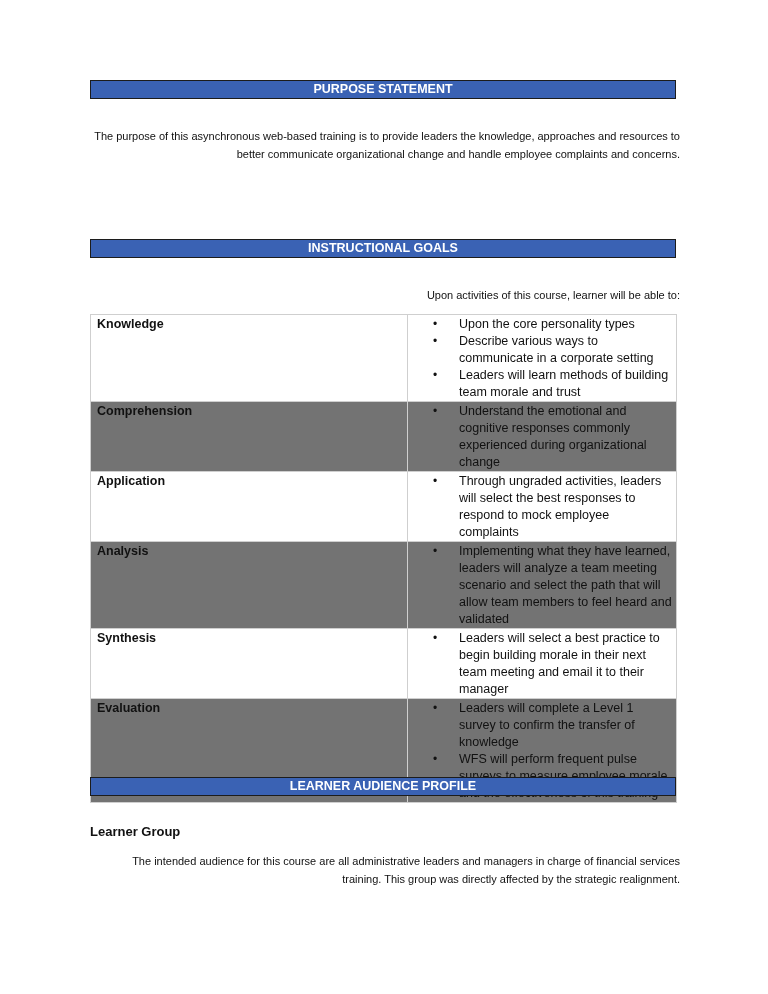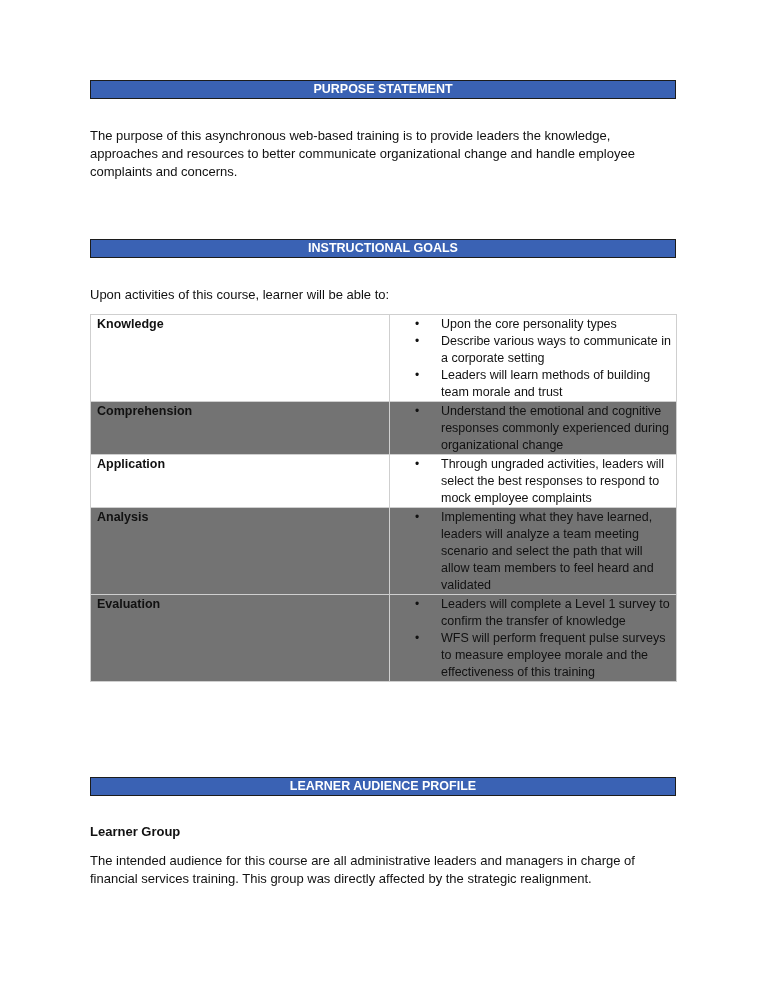--- a/index.html
+++ b/index.html
@@ -32,22 +32,23 @@
       font-weight: bold;
       font-size: 12.5px;
       line-height: 17px;
       text-align: center;
       letter-spacing: 0px;
     }
     .para {
       position: absolute;
       left: 90px;
       width: 590px;
-      font-size: 13px;
+      font-size: 11px;
       line-height: 18px;
+      text-align: right;
     }
     .subhead {
       position: absolute;
       left: 90px;
       font-size: 13px;
       font-weight: bold;
       line-height: 18px;
     }
     table.goals {
       position: absolute;
@@ -59,21 +60,21 @@
       line-height: 17px;
     }
     table.goals td {
       border: 1px solid #cfcfcf;
       vertical-align: top;
       padding: 0;
     }
     table.goals td.level {
       width: 286px;
       font-weight: bold;
-      padding: 1px 6px 0 6px;
+      padding: 1px 24px 0 6px;
     }
     table.goals td.objs {
       padding: 1px 4px 0 0;
     }
     table.goals tr.shaded td {
       background: #737373;
     }
     ul.bullets {
       list-style: none;
       margin: 0;
@@ -132,20 +133,28 @@
           </td>
         </tr>
         <tr class="shaded">
           <td class="level">Analysis</td>
           <td class="objs">
             <ul class="bullets">
               <li><span class="dot">•</span><span>Implementing what they have learned, leaders will analyze a team meeting scenario and select the path that will allow team members to feel heard and validated</span></li>
             </ul>
           </td>
         </tr>
+        <tr>
+          <td class="level">Synthesis</td>
+          <td class="objs">
+            <ul class="bullets">
+              <li><span class="dot">•</span><span>Leaders will select a best practice to begin building morale in their next team meeting and email it to their manager</span></li>
+            </ul>
+          </td>
+        </tr>
         <tr class="shaded">
           <td class="level">Evaluation</td>
           <td class="objs">
             <ul class="bullets">
               <li><span class="dot">•</span><span>Leaders will complete a Level 1 survey to confirm the transfer of knowledge</span></li>
               <li><span class="dot">•</span><span>WFS will perform frequent pulse surveys to measure employee morale and the effectiveness of this training</span></li>
             </ul>
           </td>
         </tr>
       </tbody>

